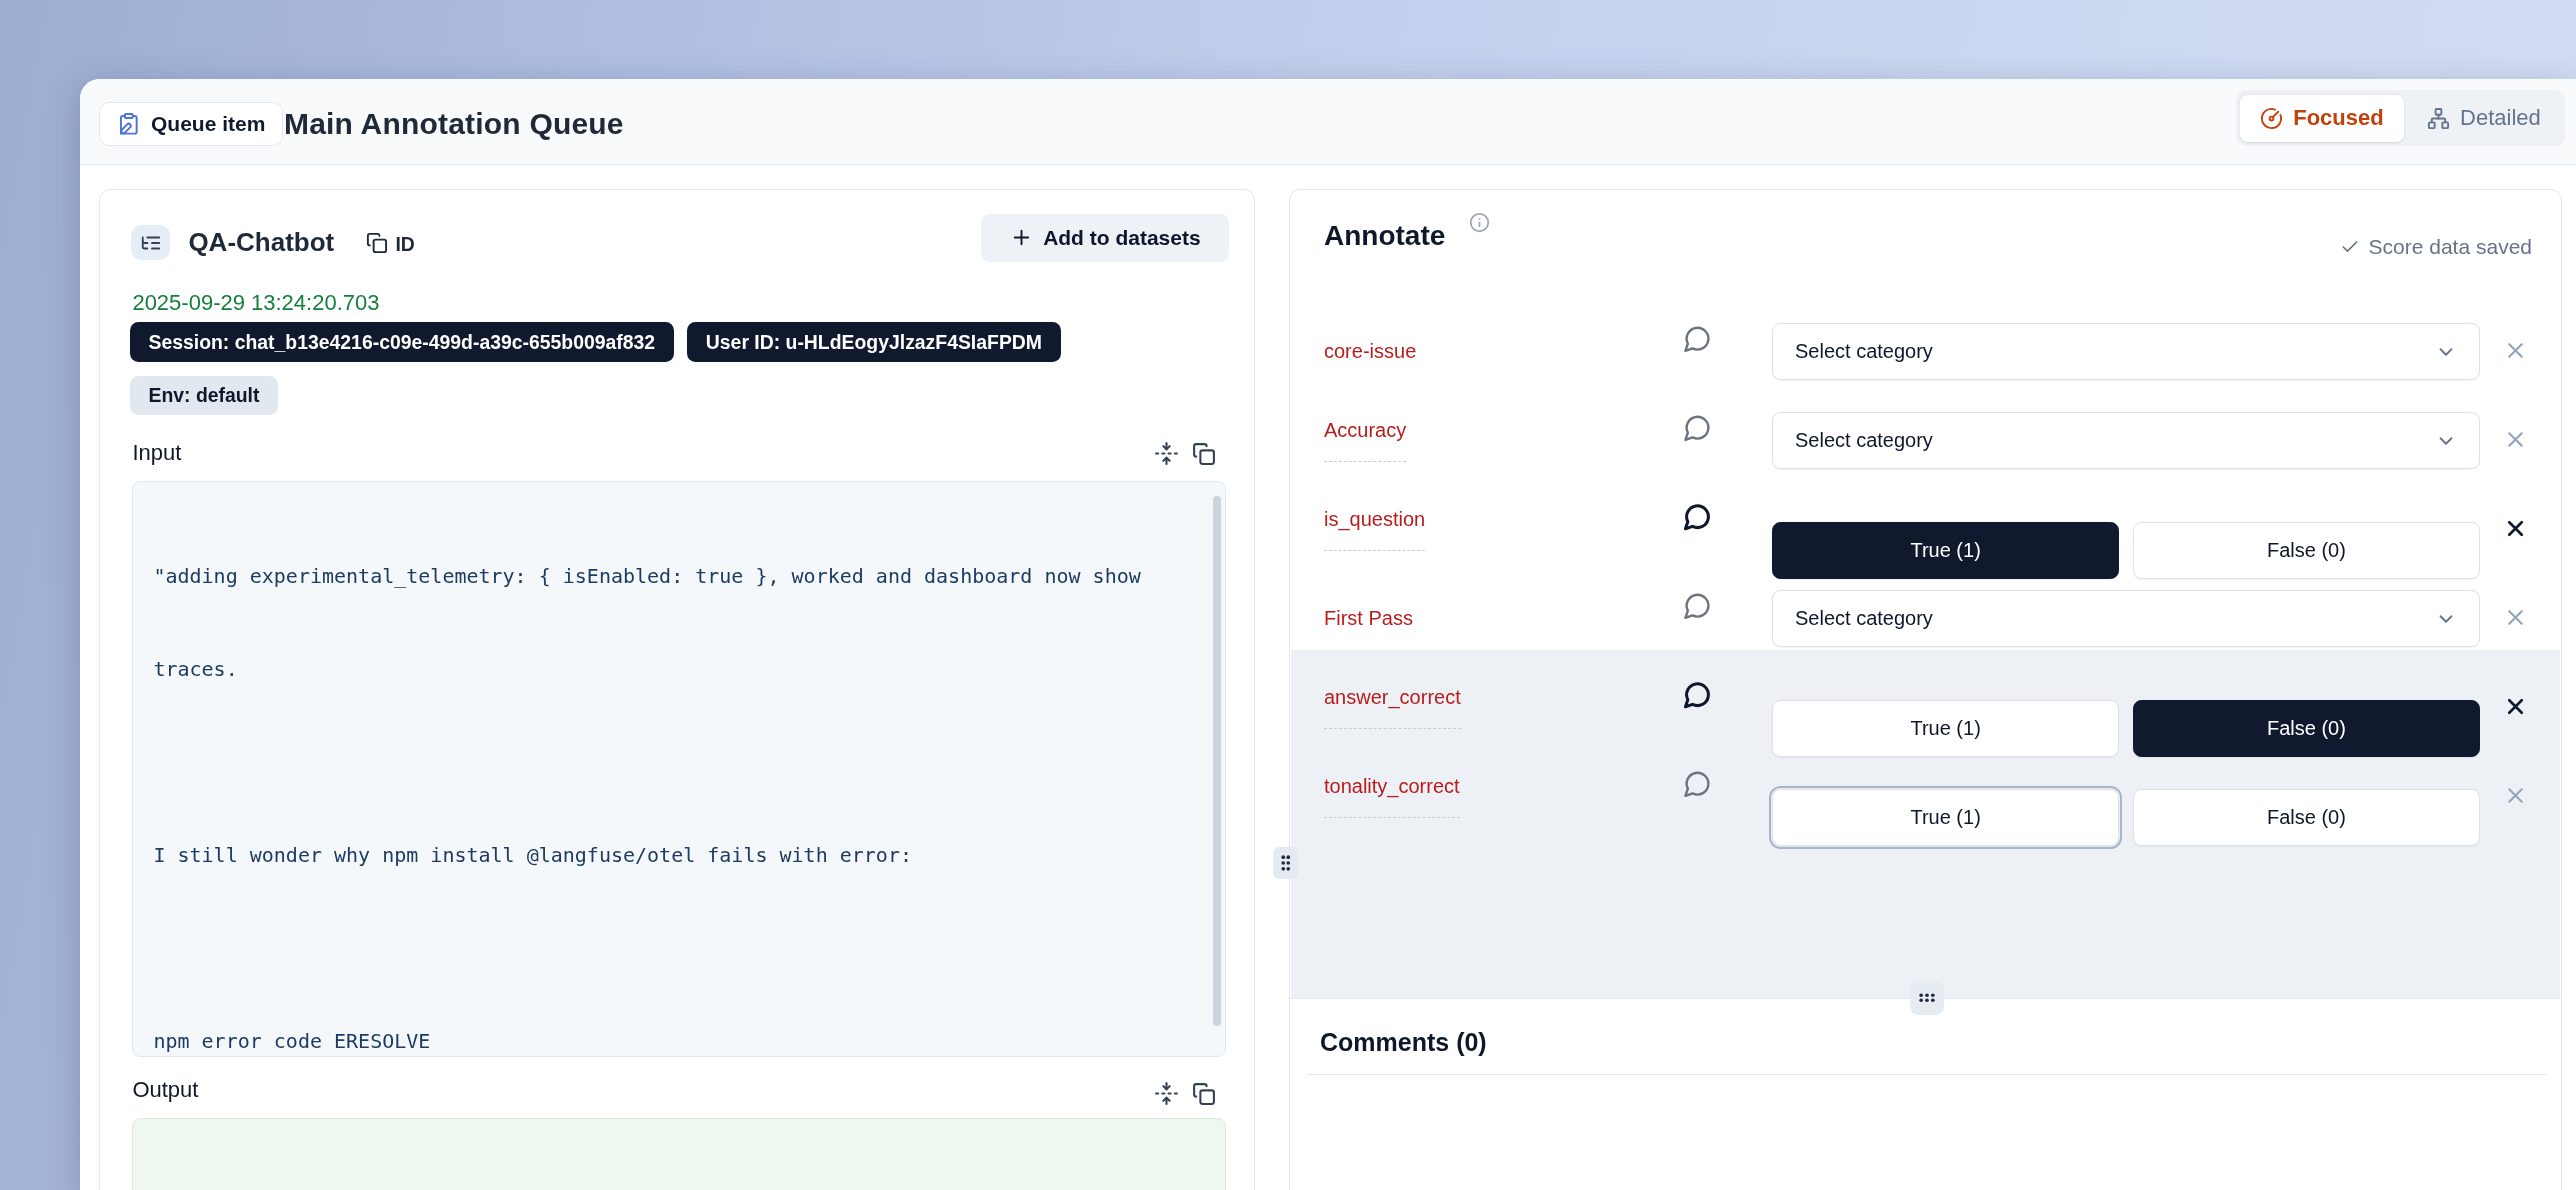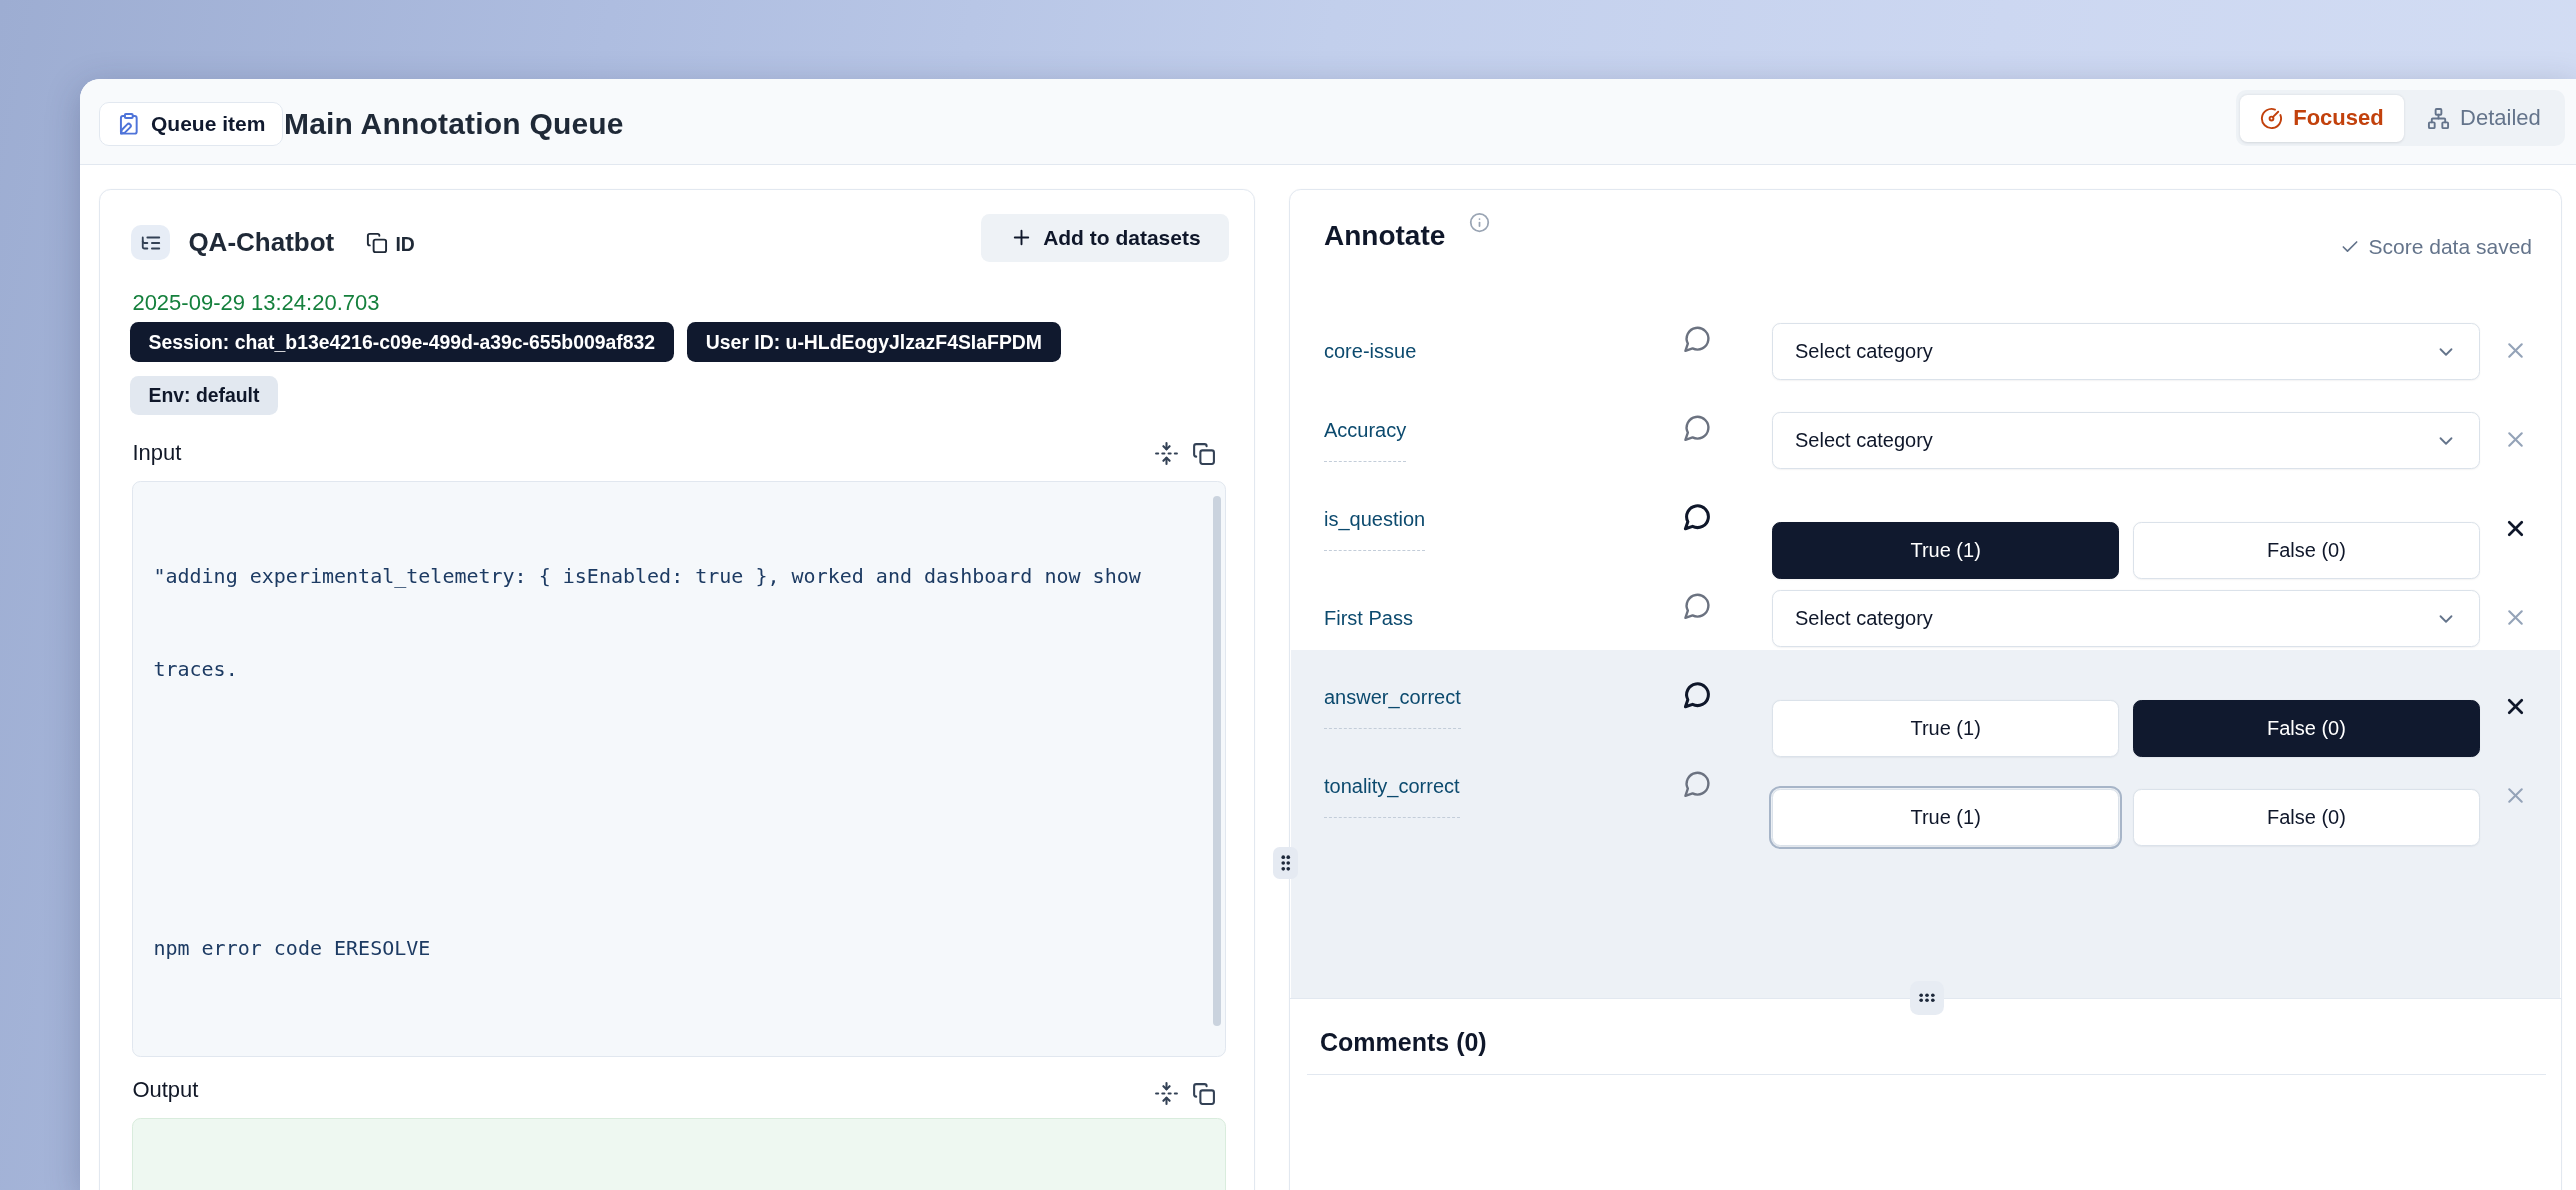--- a/index.html
+++ b/index.html
@@ -63,21 +63,21 @@
 
   
   .annotate-title { position:absolute; left:34px; top:30px; font-size:28px; font-weight:700; color:#0f172a; }
   .info-icon { position:absolute; left:179px; top:22px; width:21px; height:21px; color:#9aa5b4; }
   .save-status { position:absolute; right:29px; top:45px; display:flex; align-items:center; gap:8.4px;
                  font-size:21px; color:#64748b; }
   .save-status svg { width:20px; height:20px; }
   .scores-lower-bg { position:absolute; left:0.8px; right:0.8px; top:460px; height:348px; background:#edf1f6; }
   .scores { position:absolute; left:0; right:0; top:117px; z-index:1; }
   .score-row { height:89px; display:flex; align-items:center; padding-left:34px; }
-  .s-label { width:356px; font-size:20px; color:#0c4a6e; }
+  .s-label { width:356px; font-size:20px; color:#b91c1c; }
   .s-label span { display:inline-block; }
   .s-label.u span { border-bottom:1.7px dashed #c3cdd9; padding-bottom:19px; }
   .s-bubble { width:34px; height:34px; border:none; background:transparent; color:#6b7280;
               cursor:pointer; transform:translateY(-11.8px); }
   .s-bubble svg { width:29px; height:29px; }
   .s-bubble.strong { color:#0f172a; }
   .s-bubble.strong svg { stroke-width:2.5; }
   .s-control { width:708px; margin-left:58px; display:flex; gap:13.5px; }
   .select-box { width:100%; height:57px; background:#ffffff; border:0.8px solid #dbe2ea; border-radius:8.4px;
                 display:flex; align-items:center; padding:0 22px; font-family:inherit; font-size:20px;
@@ -188,20 +188,21 @@
         <svg class="ic" viewBox="0 0 24 24">
             <rect width="13" height="13" x="9" y="9" rx="2"></rect>
             <path d="M5 15c-1.1 0-2-.9-2-2V5c0-1.1.9-2 2-2h8c1.1 0 2 .9 2 2"></path>
           </svg>
       </div>
 
       <div class="code-block input-block">
         <div class="code-line">"adding experimental_telemetry: { isEnabled: true }, worked and dashboard now show</div>
         <div class="code-line">traces.</div>
         <div class="code-line"></div>
+        <div class="code-line">I still wonder why npm install @langfuse/otel fails with error:</div>
         <div class="code-line"></div>
         <div class="code-line">npm error code ERESOLVE</div>
         
         
         
         
         
         
         
         

